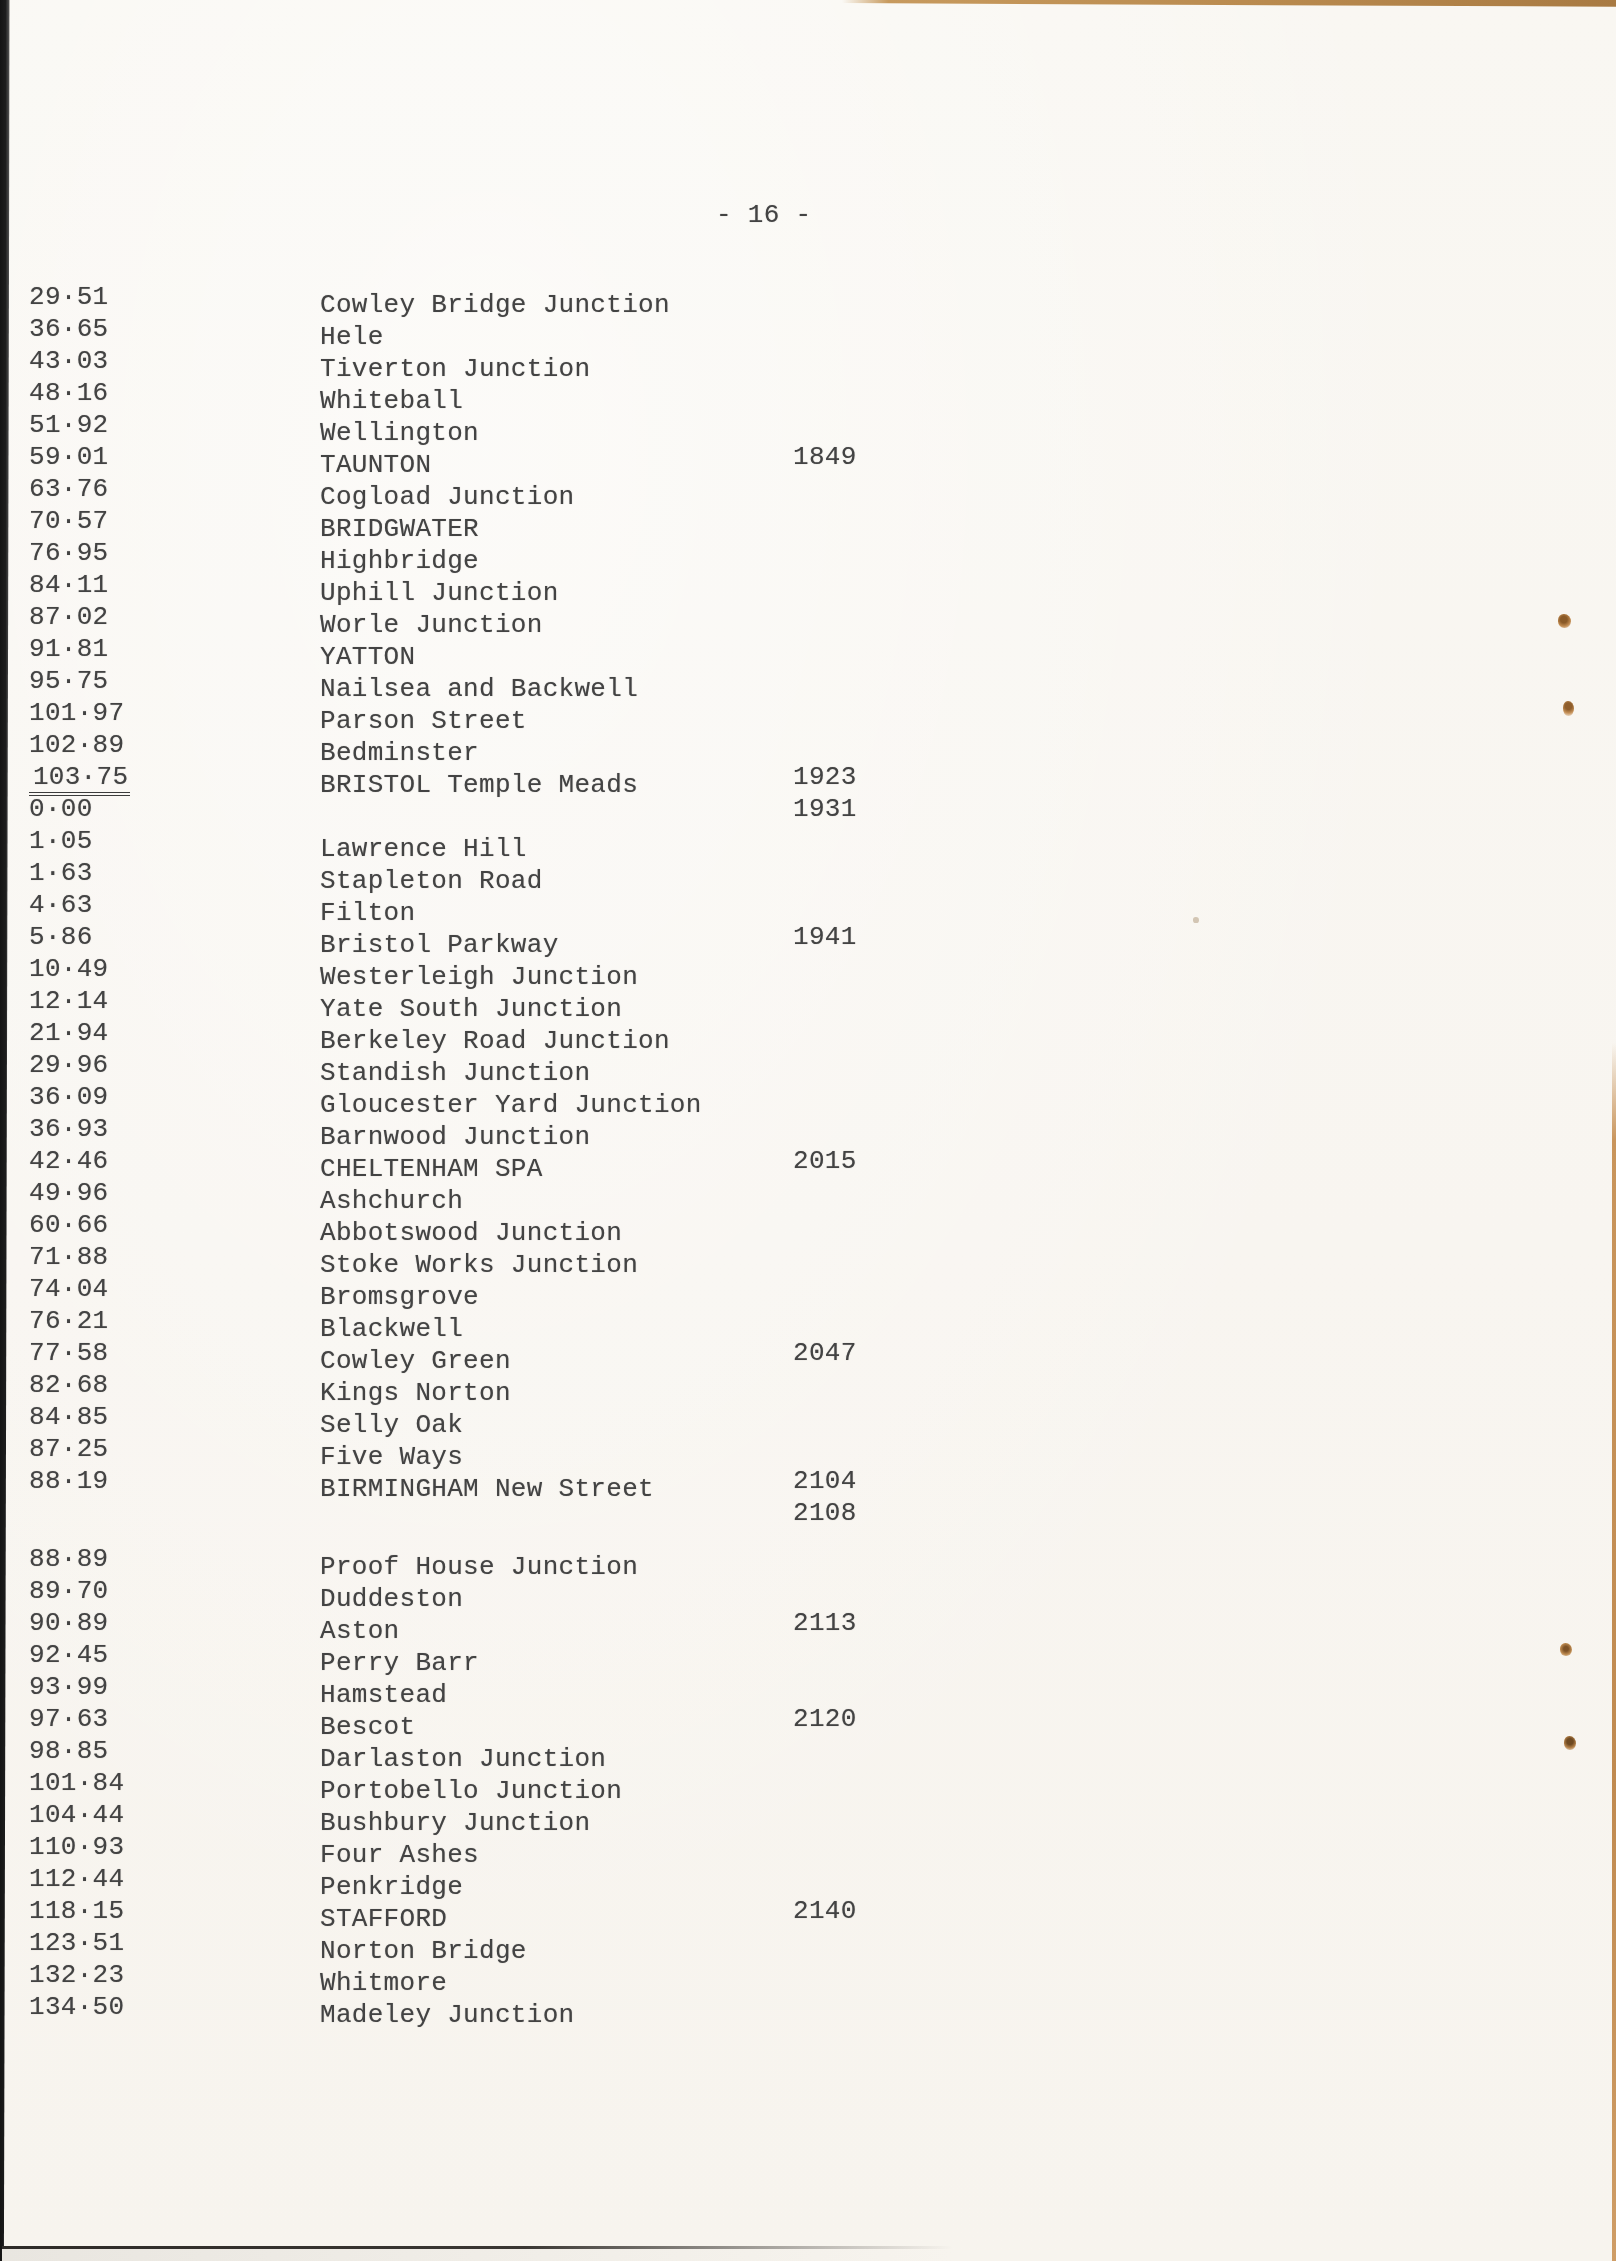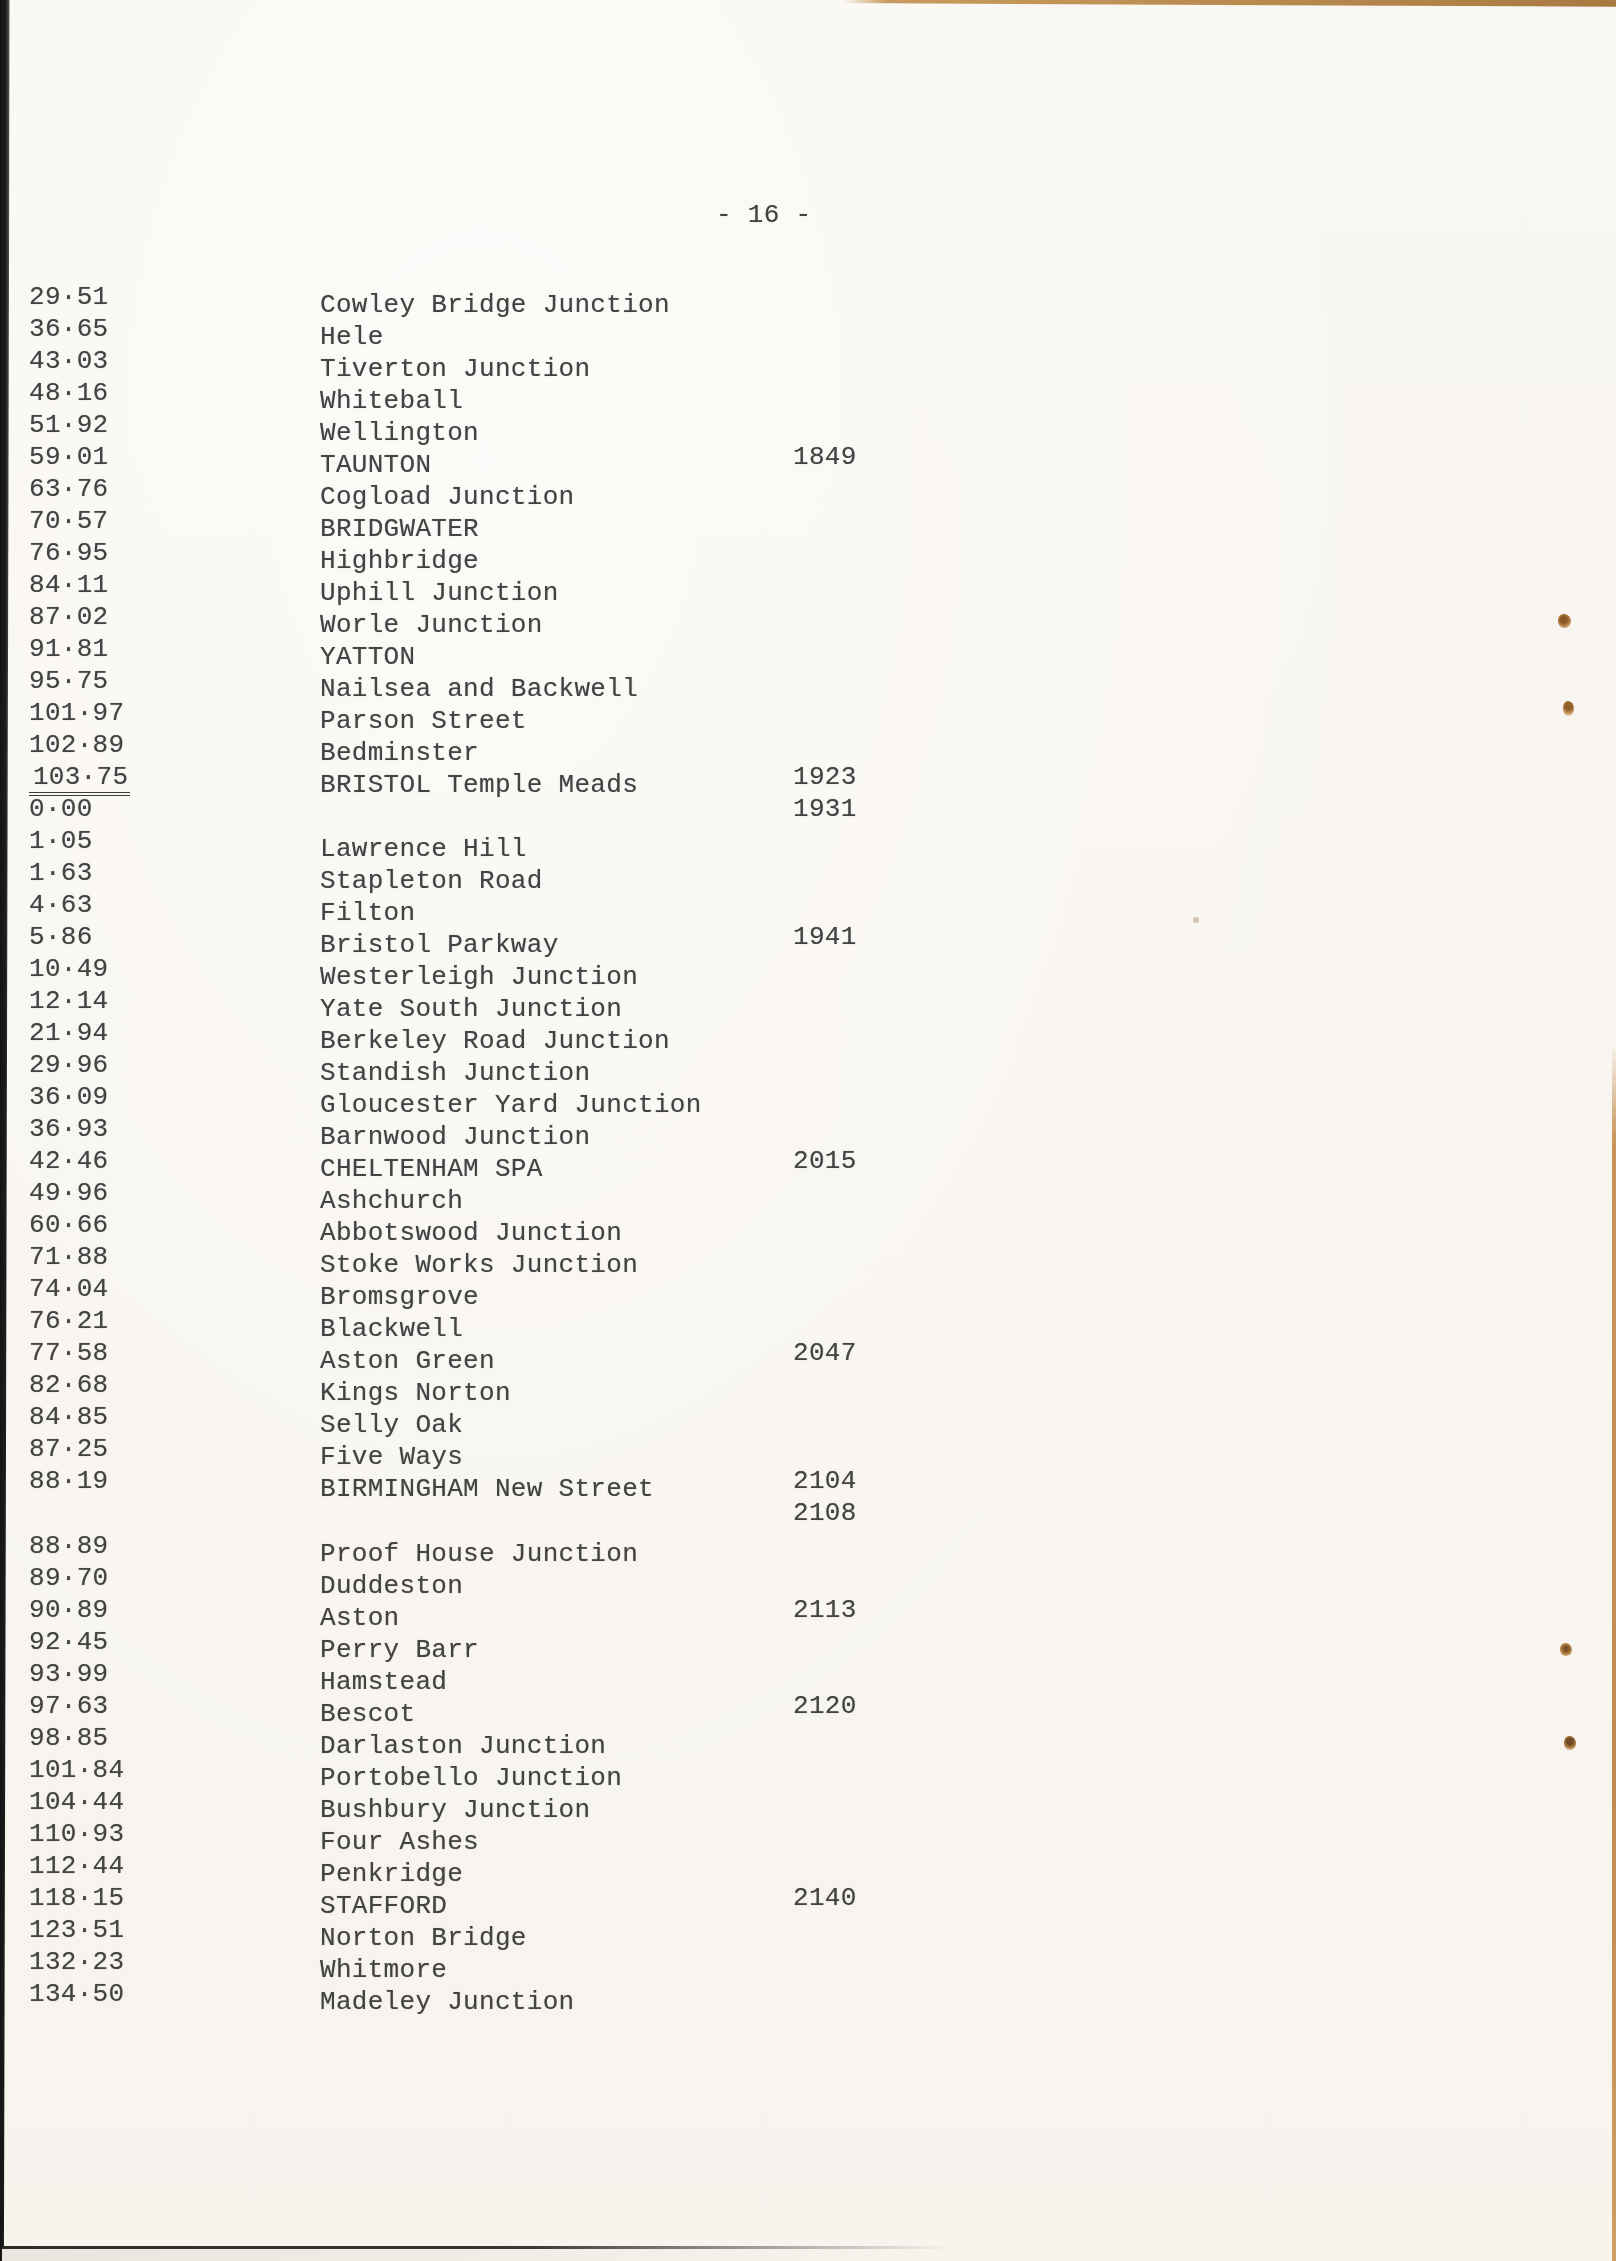--- a/index.html
+++ b/index.html
@@ -53,21 +53,21 @@
   }
   .page-number{
     position:absolute;left:716px;top:200px;
   }
   .log{
     position:absolute;left:29px;top:282px;width:1553px;
   }
   .row{
     position:relative;height:32px;
   }
-  .row.gap-before{margin-top:1px;}
+  .row.gap-before{margin-top:14px;}
   .mileage{
     position:absolute;left:0;top:0;width:231px;text-align:left;
   }
   .mileage .m-inner{display:inline-block;}
   .row.underline .m-inner{
     border-bottom:4.9px double #3c3c3c;
     padding:0 1.9px 0 3.9px;
     margin-right:-1.9px;
   }
   .station{
@@ -257,21 +257,21 @@
     <span class="station">Bromsgrove</span>
     <span class="time"></span>
   </div>
       <div class="row typed">
     <span class="mileage"><span class="m-inner">76·21</span></span>
     <span class="station">Blackwell</span>
     <span class="time"></span>
   </div>
       <div class="row typed">
     <span class="mileage"><span class="m-inner">77·58</span></span>
-    <span class="station">Aston Green</span>
+    <span class="station">Cowley Green</span>
     <span class="time">2047</span>
   </div>
       <div class="row typed">
     <span class="mileage"><span class="m-inner">82·68</span></span>
     <span class="station">Kings Norton</span>
     <span class="time"></span>
   </div>
       <div class="row typed">
     <span class="mileage"><span class="m-inner">84·85</span></span>
     <span class="station">Selly Oak</span>

